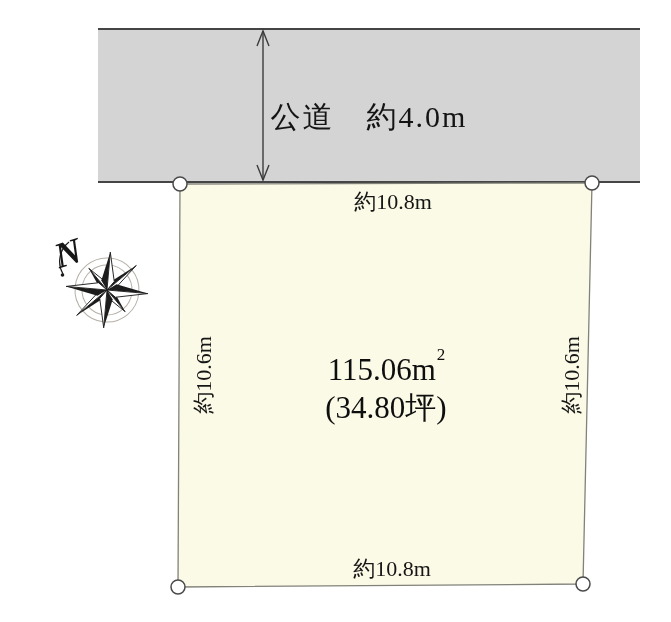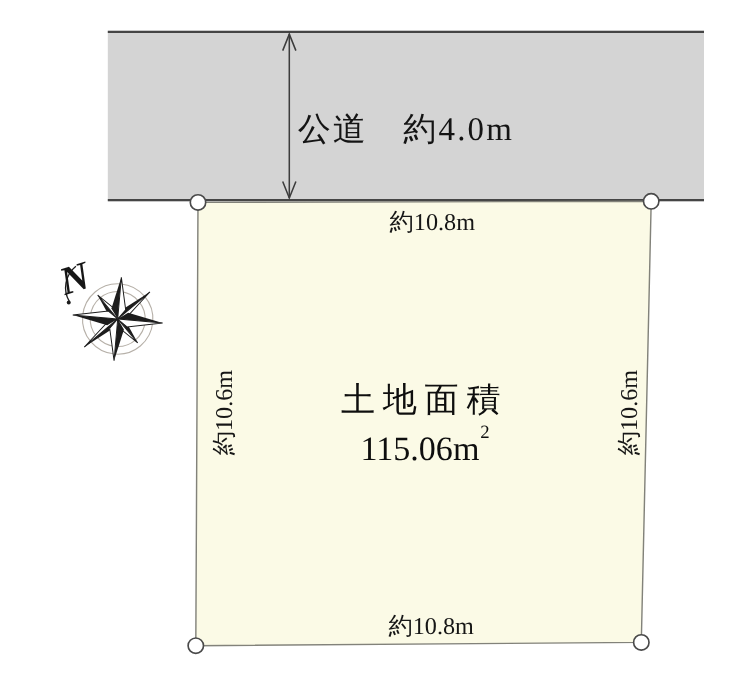--- a/index.html
+++ b/index.html
@@ -92,19 +92,19 @@
   </svg>
 
   <div class="road-label">公道　約4.0m</div>
 
   <div class="dim dim-top">約10.8m</div>
   <div class="dim dim-bottom">約10.8m</div>
   <div class="dim dim-left">約10.6m</div>
   <div class="dim dim-right">約10.6m</div>
 
   <div class="center-text">
-    <div class="title">土地面積</div>
     <div class="area">
       <span>115.06</span><span>m</span><sup>2</sup>
     </div>
+    <div>(34.80坪)</div>
   </div>
 
 </div>
 
 </body></html>

